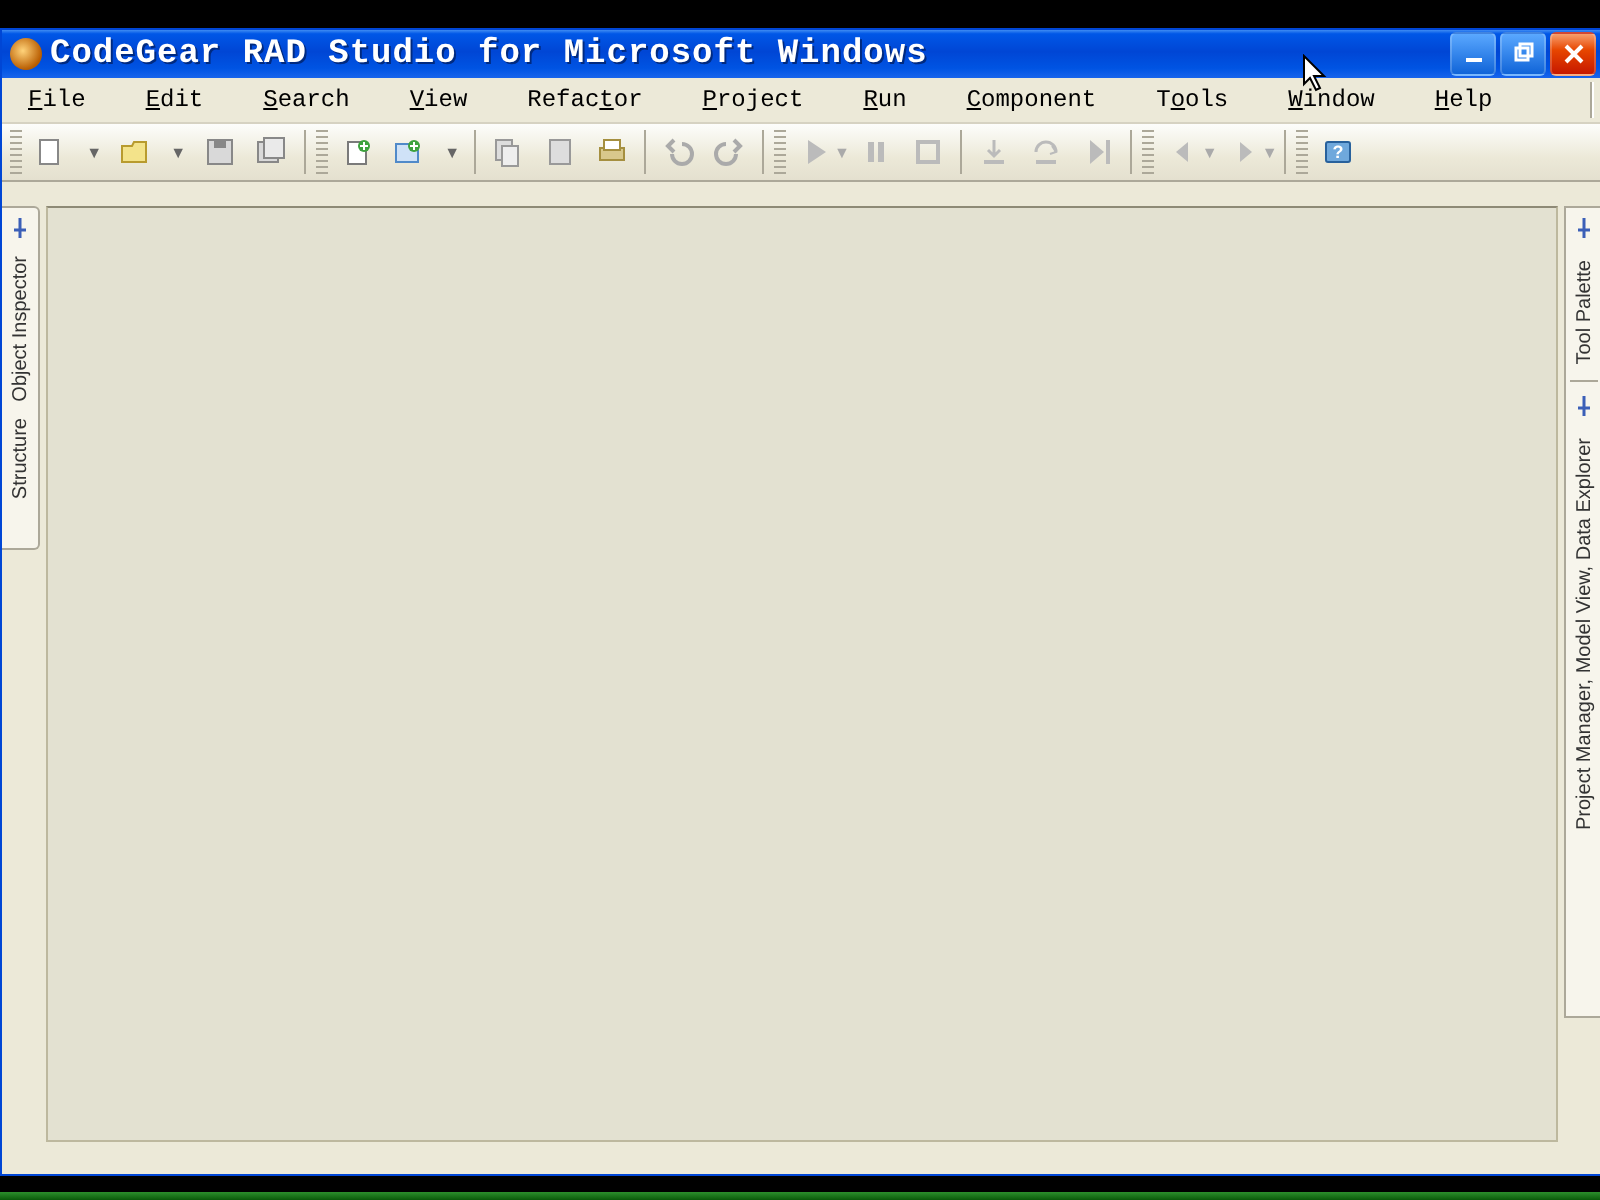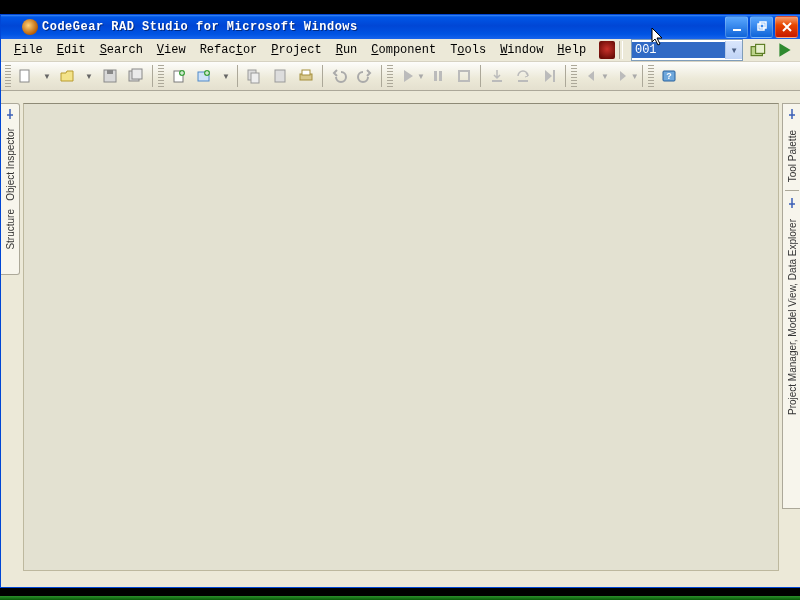--- a/index.html
+++ b/index.html
@@ -1,27 +1,27 @@
 <!DOCTYPE html>
 <html><head>
 <meta charset="utf-8">
 <style>
   html,body{margin:0;padding:0;font-family:"Tahoma","MS Sans Serif",sans-serif;font-size:11px;background:#000;width:800px;height:600px;overflow:hidden}
   .window{position:absolute;left:0;top:14px;width:800px;height:572px;background:#ece9d8;border:1px solid #0046d5}
   
-  .titlebar{height:24px;background:linear-gradient(to bottom,#3f8cf3 0%,#0057e7 8%,#0046d5 45%,#0054e3 80%,#1864ec 100%);display:flex;align-items:center;color:#fff;font-weight:bold;font-family:"Courier New",monospace;font-size:12px;letter-spacing:.5px;padding-left:21px}
+  .titlebar{height:24px;background:linear-gradient(to bottom,#3f8cf3 0%,#0057e7 8%,#0046d5 45%,#0054e3 80%,#1864ec 100%);display:flex;align-items:center;color:#fff;font-weight:bold;font-family:"Courier New",monospace;font-size:17px;letter-spacing:.5px;padding-left:4px}
   .titlebar .app-icon{width:16px;height:16px;background:radial-gradient(circle at 40% 40%,#ffd37a,#b85c00 70%);border-radius:50%;margin-right:4px;flex:0 0 16px}
   .titlebar .title-text{flex:1 1 auto;white-space:nowrap;text-shadow:1px 1px 0 #002a80}
   .titlebar .winbtns{display:flex;gap:2px;padding-right:3px}
   .winbtn{width:21px;height:20px;border:1px solid #fff3;border-radius:3px;display:flex;align-items:center;justify-content:center;color:#fff;font-family:Arial;font-size:12px;cursor:pointer}
   .winbtn.min,.winbtn.max{background:linear-gradient(to bottom,#5aa8ff,#1064d8)}
   .winbtn.close{background:linear-gradient(to bottom,#f89e6c,#e74600 40%,#c61800);font-weight:bold}
   .winbtn svg{width:12px;height:12px}
   
-  .menubar{height:22px;background:#ece9d8;display:flex;align-items:center;padding:0 6px;gap:0;font-family:"Courier New",monospace;font-size:12px;border-bottom:1px solid #d6d2c2}
+  .menubar{height:22px;background:#ece9d8;display:flex;align-items:center;padding:0 6px;gap:16px;font-family:"Courier New",monospace;font-size:12px;border-bottom:1px solid #d6d2c2}
   .menuitem{padding:2px 7px;cursor:pointer}
   .menuitem u{text-decoration:underline}
   .menubar .spartan{width:18px;height:18px;margin-left:6px;border-radius:2px;background:radial-gradient(circle at 50% 45%,#c9322a,#6b0d07 80%)}
   .menubar .divider{width:2px;height:18px;margin:0 4px;border-left:1px solid #aca899;border-right:1px solid #fff}
   .combo{height:20px;width:124px;border:1px solid #7f9db9;background:#fff;display:flex;align-items:center;margin-left:4px}
   .combo .sel{flex:1;background:#316ac5;color:#fff;padding:1px 3px;font-family:"Courier New",monospace;font-size:12px}
   .combo .dropbtn{width:16px;height:18px;background:linear-gradient(to bottom,#dae6fc,#c0d4f6);border-left:1px solid #b5c9e7;display:flex;align-items:center;justify-content:center;color:#4d6185}
   .menubar-right{display:flex;align-items:center;gap:6px;margin-left:6px}
   .smallicon{width:18px;height:18px;border:1px solid transparent;display:flex;align-items:center;justify-content:center;color:#4a6a1b}
   

